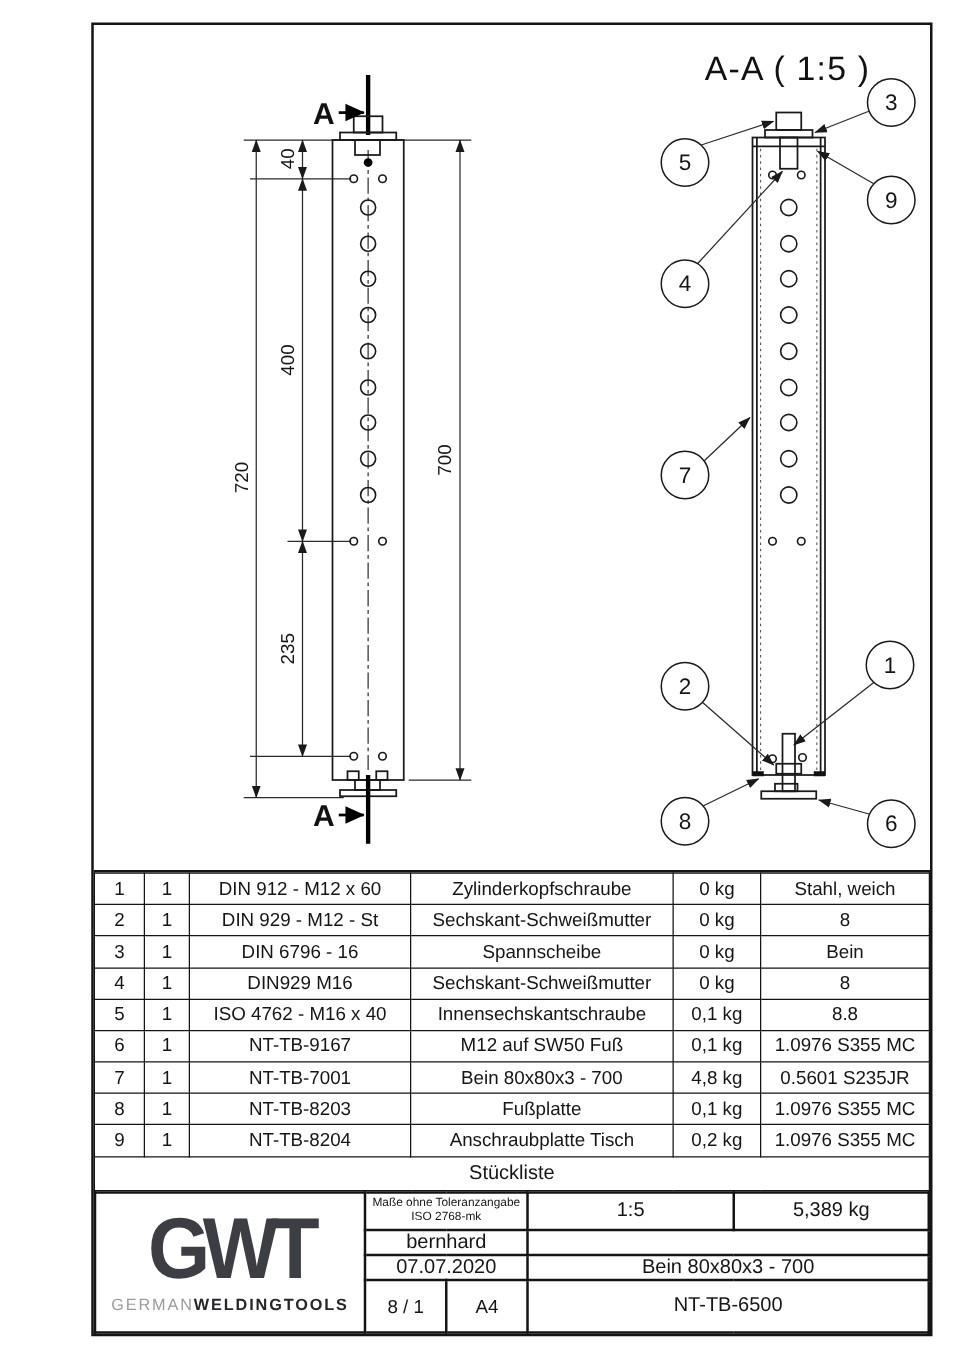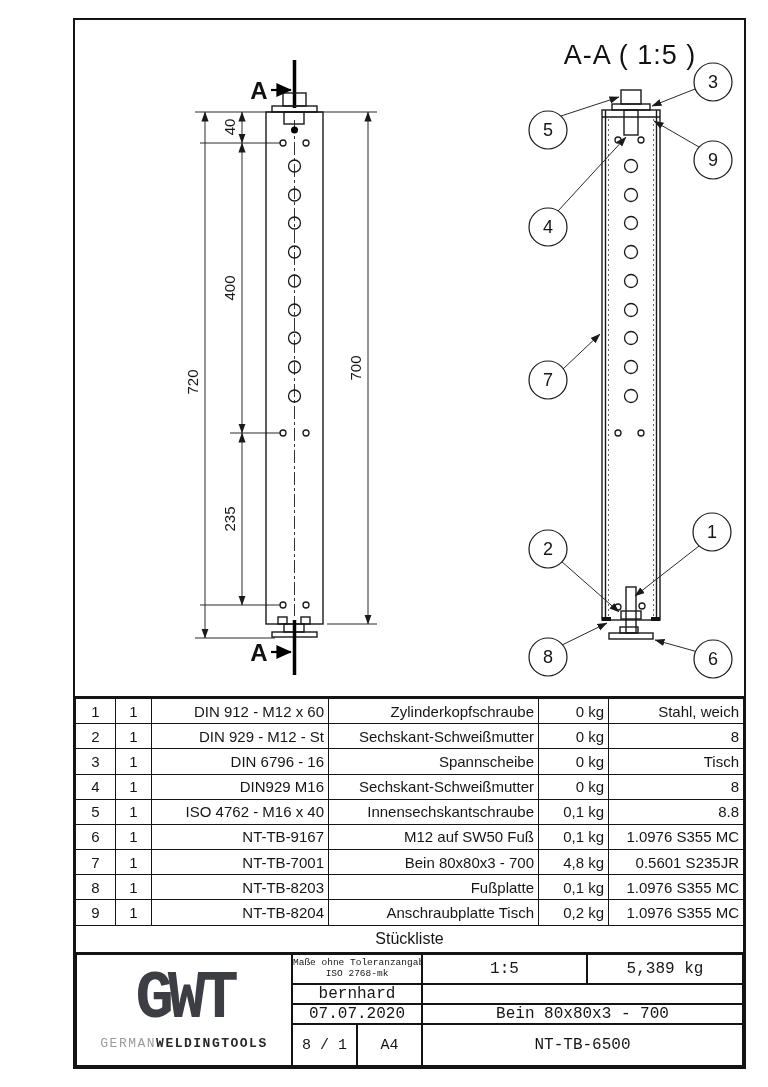--- a/index.html
+++ b/index.html
@@ -7,26 +7,26 @@
         font-family:"Liberation Sans",sans-serif;color:#161616;overflow:hidden;}
   .frame{position:absolute;left:73px;top:18px;width:673px;height:1051px;
          border:2px solid #141414;box-sizing:border-box;display:flex;flex-direction:column;}
   .drawing{flex:0 0 676px;display:block;}
   
   .parts-wrap{flex:0 0 255px;border-top:2px solid #141414;}
   table.parts{border-collapse:collapse;width:100%;height:100%;table-layout:fixed;font-size:15px;}
   table.parts td,table.parts th{border:1.5px solid #141414;padding:0 4px;height:22px;
       font-weight:normal;white-space:nowrap;overflow:hidden;}
   .c-pos,.c-qty{text-align:center;}
-  .c-art,.c-name,.c-weight,.c-mat{text-align:right;padding-left:6px;}
+  .c-art,.c-name,.c-weight,.c-mat{text-align:center;padding-left:6px;}
   tr.hdr td{text-align:center;padding-left:0;}
   tr.sum td{text-align:center;font-size:16px;height:24px;}
   
   table.tblock{border-collapse:collapse;width:100%;height:100%;table-layout:fixed;font-size:16px;flex:1;}
-  .tblock-wrap{flex:1 1 auto;border-top:0;font-family:Liberation Mono, monospace;}
+  .tblock-wrap{flex:1 1 auto;border-top:0;}
   table.tblock td{border:2px solid #141414;text-align:center;padding:0;overflow:hidden;white-space:nowrap;}
   td.tol{font-size:9.5px;line-height:1.15;}
   td.small{font-size:15px;}
   .logo-wrap{display:flex;flex-direction:column;align-items:center;justify-content:center;height:100%;}
   .logo-gwt{font-size:64px;font-weight:bold;letter-spacing:-6px;color:#3d3d44;
             line-height:.95;transform:scaleY(1.08);}
   .brand{font-size:13px;letter-spacing:1.5px;margin-top:6px;white-space:nowrap;}
   .brand-light{color:#9b9ba1;font-weight:normal;}
   .brand-dark{color:#26262b;font-weight:bold;}
   
@@ -232,21 +232,21 @@
               <td class="c-name">Sechskant-Schweißmutter</td>
               <td class="c-weight">0 kg</td>
               <td class="c-mat">8</td>
             </tr>
             <tr>
               <td class="c-pos">3</td>
               <td class="c-qty">1</td>
               <td class="c-art">DIN 6796 - 16</td>
               <td class="c-name">Spannscheibe</td>
               <td class="c-weight">0 kg</td>
-              <td class="c-mat">Tisch</td>
+              <td class="c-mat">Bein</td>
             </tr>
             <tr>
               <td class="c-pos">4</td>
               <td class="c-qty">1</td>
               <td class="c-art">DIN929 M16</td>
               <td class="c-name">Sechskant-Schweißmutter</td>
               <td class="c-weight">0 kg</td>
               <td class="c-mat">8</td>
             </tr>
             <tr>

